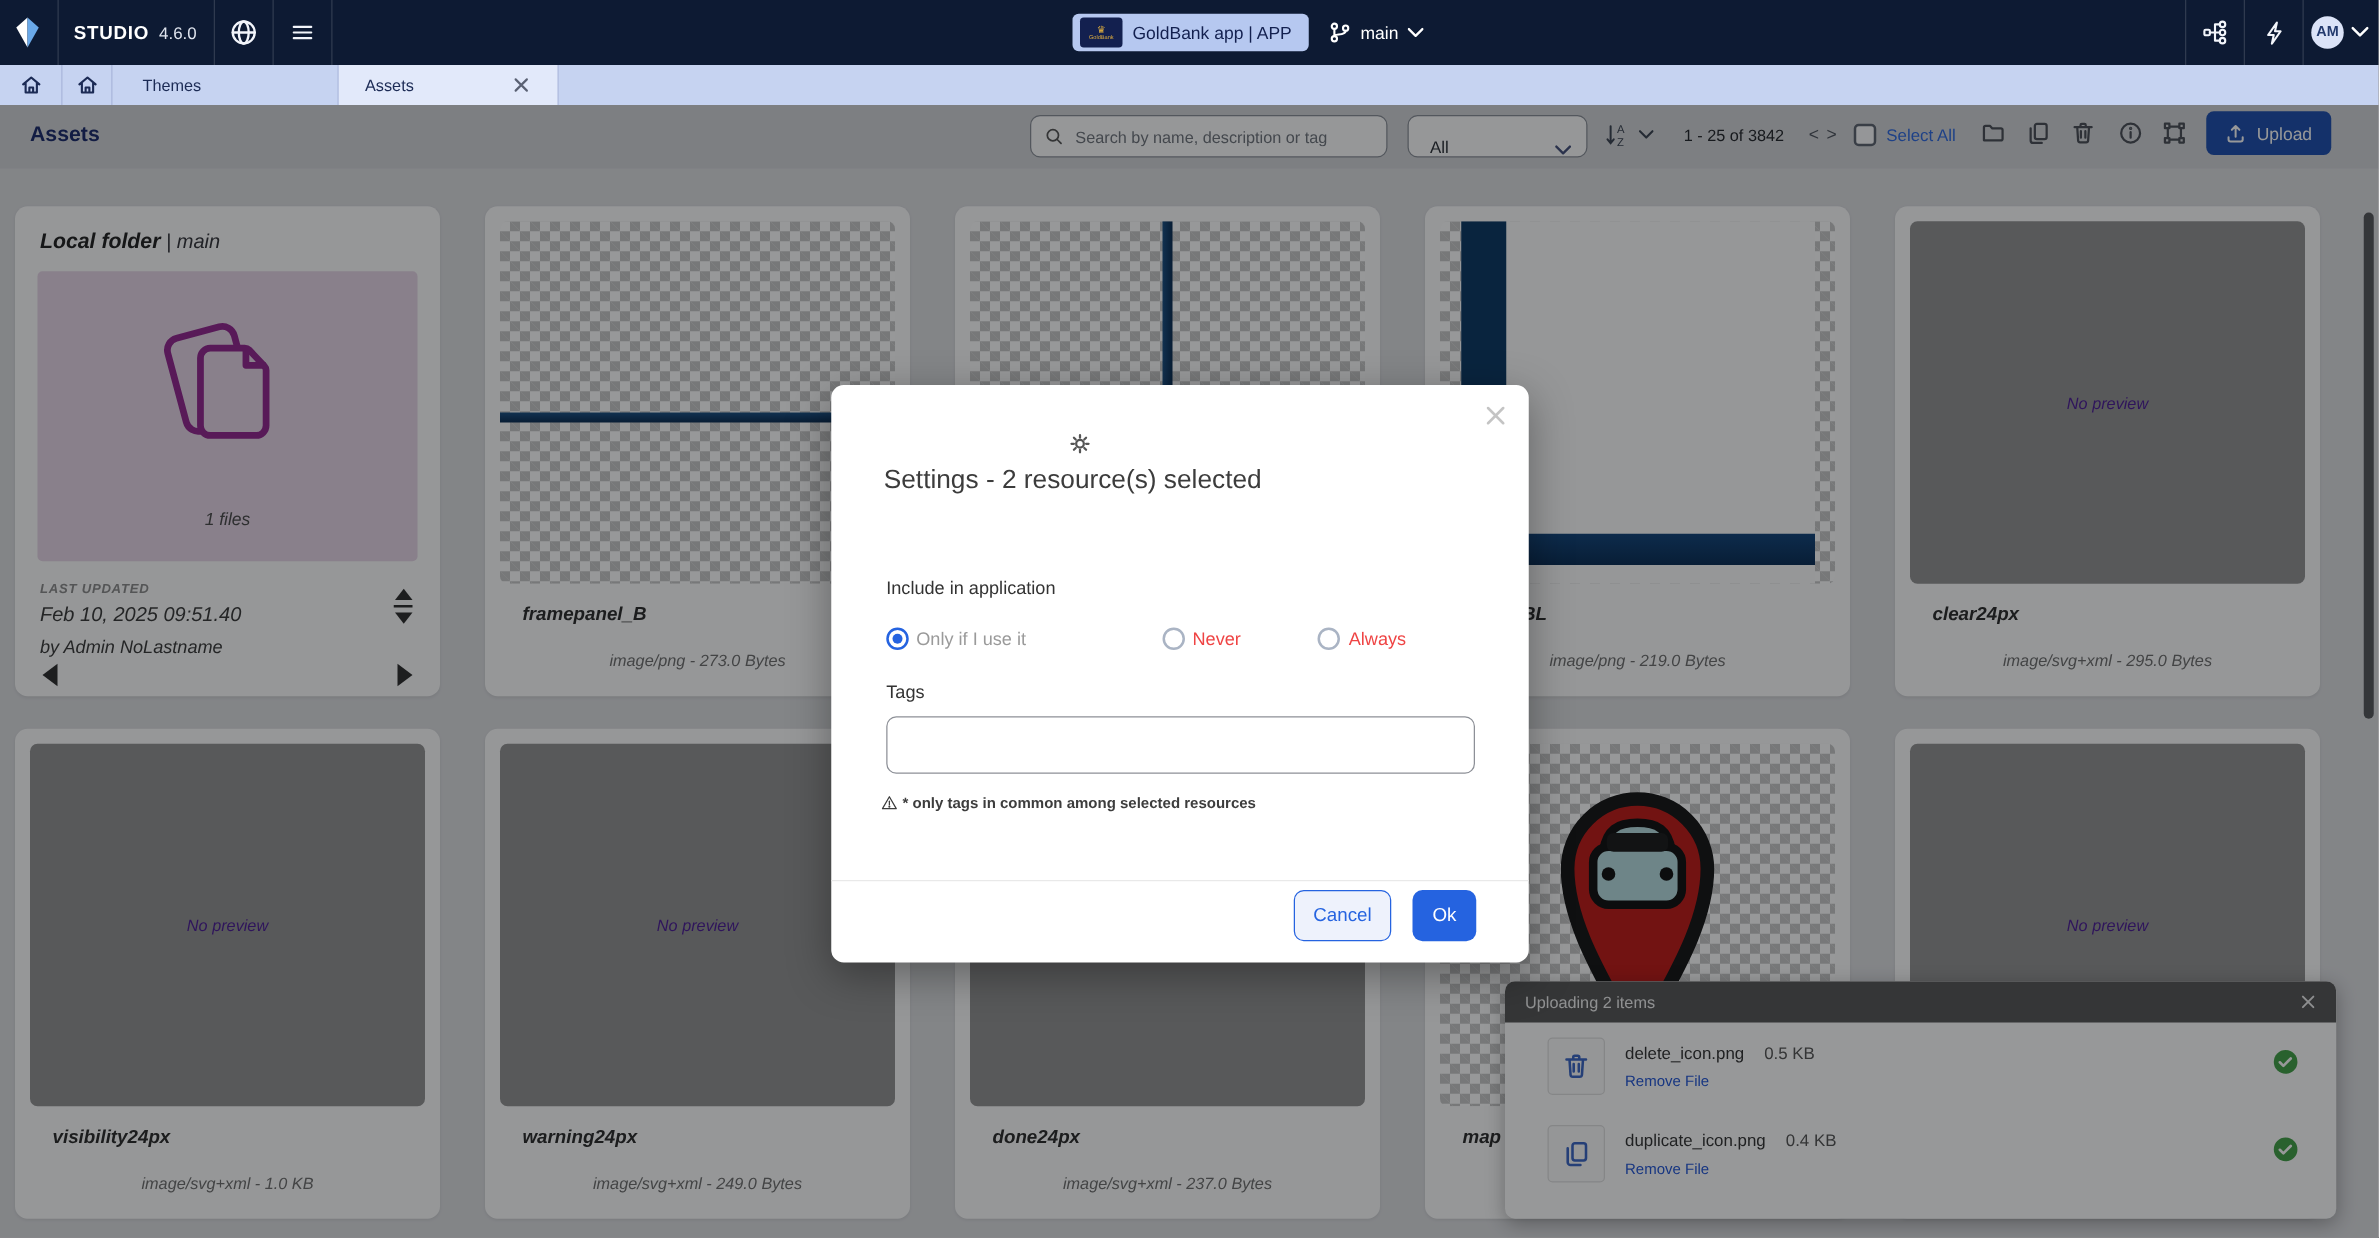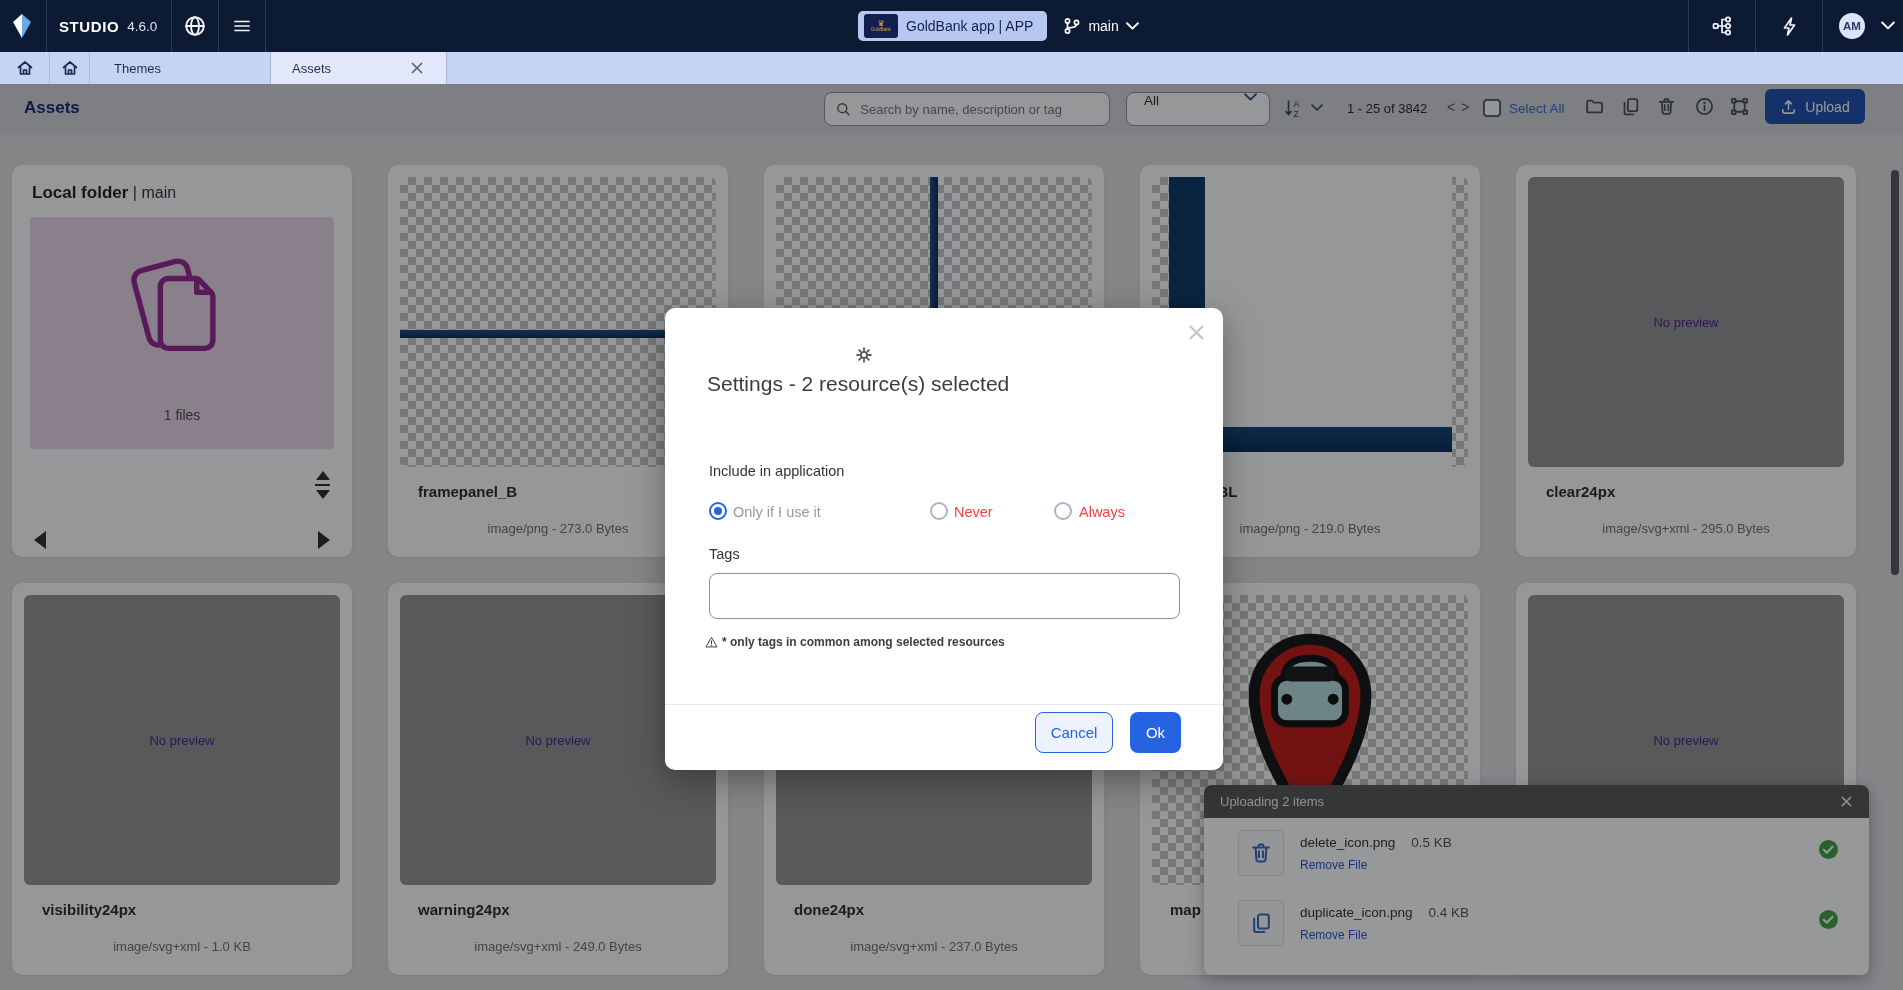--- a/index.html
+++ b/index.html
@@ -14,51 +14,51 @@
   .product { color:#fff; font-weight:bold; font-size:15px; letter-spacing:0.6px; margin:0 0 0 12px; }
   .version { color:#dfe4ee; font-size:13.5px; margin:0 14px 0 8px; }
   .tb-iconbtn { width:46px; height:52px; display:flex; align-items:center; justify-content:center; color:#f2f5fb; }
   .tb-center { position:absolute; left:858px; top:0; height:52px; display:flex; align-items:center; gap:16px; }
   .app-pill { height:30px; background:#b6c8f0; border-radius:5px; display:flex; align-items:center; padding:0 14px 0 6px; gap:8px; }
   .app-logo { width:34px; height:24px; background:#13204f; border-radius:3px; display:flex; flex-direction:column; align-items:center; justify-content:center; line-height:1; }
   .app-logo .crown { color:#d9a93f; font-size:8px; }
   .app-logo .lt { color:#d9a93f; font-size:4.5px; }
   .app-pill-label { color:#13204f; font-size:14px; white-space:nowrap; }
   .branch { display:flex; align-items:center; gap:7px; color:#fff; font-size:14px; }
-  .tb-right { position:absolute; right:8px; top:0; height:52px; display:flex; align-items:center; gap:16px; }
+  .tb-right { position:absolute; right:8px; top:0; height:52px; display:flex; align-items:center; gap:6px; }
   .avatar { width:26px; height:26px; border-radius:50%; background:#dbe3f8; color:#233a6e; font-size:11.5px; font-weight:bold; display:flex; align-items:center; justify-content:center; }
 
   
   .tabbar { position:absolute; left:0; top:52px; width:100%; height:32px; background:#c6d3f1; z-index:60; }
   .tab { position:absolute; top:0; height:32px; display:flex; align-items:center; border-right:1px solid #a9b7dc; color:#1c2b55; font-size:13px; }
   .tab-h1 { left:0; width:50px; justify-content:center; }
   .tab-h2 { left:50px; width:40px; justify-content:center; }
   .tab-themes { left:90px; width:181px; padding-left:24px; }
   .tab-assets { left:271px; width:176px; padding-left:21px; background:#e2e9fa; }
   .tab-close { position:absolute; right:22px; top:9px; color:#5a6173; }
 
   
   .toolbar { position:absolute; left:0; top:84px; width:100%; height:51px; background:#d3d4d7; }
   .page-title { position:absolute; left:24px; top:98px; font-size:17px; font-weight:bold; color:#1a2a6b; }
   .searchbox { position:absolute; left:824px; top:92px; width:286px; height:34px; background:#fdfdfd; border:1px solid #8a8f98; border-radius:8px; display:flex; align-items:center; padding:0 10px; gap:9px; }
   .searchbox input { border:none; outline:none; background:transparent; font-size:13px; color:#333; width:100%; font-family:"Liberation Sans",sans-serif; }
   .searchbox input::placeholder { color:#70757d; }
-  .filterbox { position:absolute; left:1126px; top:92px; width:144px; height:34px; background:#fdfdfd; border:1px solid #8a8f98; border-radius:8px; display:flex; align-items:flex-start; justify-content:space-between; padding:0 12px 0 17px; font-size:13.5px; color:#2b2f36; }
+  .filterbox { position:absolute; left:1126px; top:92px; width:144px; height:34px; background:#fdfdfd; border:1px solid #8a8f98; border-radius:8px; display:flex; align-items:flex-end; justify-content:space-between; padding:0 12px 0 17px; font-size:13.5px; color:#2b2f36; }
   .sortgrp { position:absolute; left:1283px; top:97px; display:flex; align-items:center; gap:8px; color:#3b4452; }
   .rangetxt { position:absolute; left:1347px; top:101px; font-size:13px; color:#24272c; }
   .pagarrows { position:absolute; left:1447px; top:99px; font-size:14px; color:#4c525c; letter-spacing:6px; }
   .pagarrows span { cursor:default; }
   .chk { position:absolute; left:1483px; top:99px; width:18px; height:18px; border:2px solid #5d6470; border-radius:4px; background:#fcfcfd; }
   .selectall { position:absolute; left:1509px; top:101px; font-size:13.5px; color:#2f6ae0; }
   .tool-ic { position:absolute; top:96px; color:#4a4f57; }
   .upload-btn { position:absolute; left:1765px; top:89px; width:100px; height:35px; background:#1e4fae; border-radius:6px; color:#fff; font-size:14px; display:flex; align-items:center; justify-content:center; gap:8px; }
 
   
   .content { position:absolute; left:0; top:135px; width:100%; height:855px; background:#dddee1; }
-  .card { position:absolute; width:340px; height:392px; background:#fdfdfd; border-radius:10px; box-shadow:0 1px 3px rgba(0,0,0,0.08); }
+  .card { position:absolute; width:340px; height:392px; background:#fdfdfd; border-radius:10px; box-shadow:0 1px 3px rgba(0,0,0,0.08);font-style:italic; }
   .preview { position:absolute; left:12px; right:12px; top:12px; height:290px; border-radius:6px; overflow:hidden; }
   .checker { background:
       linear-gradient(45deg,#c9c9c9 25%,transparent 25%,transparent 75%,#c9c9c9 75%),
       linear-gradient(45deg,#c9c9c9 25%,#ffffff 25%,#ffffff 75%,#c9c9c9 75%);
       background-size:16px 16px; background-position:0 0,8px 8px; }
   .nopv { background:#939393; display:flex; align-items:center; justify-content:center; }
   .nopv span { color:#4c1d95; font-size:13px; }
   .aname { position:absolute; left:30px; top:318px; font-size:15px; font-weight:bold; color:#2b2b2b; }
   .ameta { position:absolute; left:0; right:0; top:356px; text-align:center; font-size:13px; color:#6f6f6f; }
   .hline { position:absolute; left:0; right:0; top:153px; height:8px; background:linear-gradient(180deg,#1a4f82,#0a2c52); }
@@ -315,20 +315,25 @@
     <div class="fc-preview">
       <span class="fc-pages">
         <svg width="118" height="128" viewBox="0 0 120 130" fill="none" stroke="#93278f" stroke-width="5.5" stroke-linejoin="round">
           <rect x="18" y="20" width="56" height="78" rx="10" transform="rotate(-15 46 59)"></rect>
           <path d="M46 34h28a5 5 0 0 1 3.6 1.5l12.4 13a5 5 0 0 1 1.4 3.5v45a8 8 0 0 1-8 8H46a8 8 0 0 1-8-8V42a8 8 0 0 1 8-8z" fill="#e7d6e7"></path>
           <path d="M75 34.5v13.5h16"></path>
         </svg>
       </span>
       <div class="fc-files">1 files</div>
     </div>
+    <div class="fc-info">
+      <div class="fc-updlabel">LAST UPDATED</div>
+      <div class="fc-date">Feb 10, 2025 09:51.40</div>
+      <div class="fc-by">by Admin NoLastname</div>
+    </div>
     <div class="fc-spin">
       <div class="tri-up"></div>
       <div class="spin-bar"></div>
       <div class="tri-dn"></div>
     </div>
     <div class="tri-left"></div>
     <div class="tri-right"></div>
   </div>
 
   <div class="card" style="left:388px;top:165px">

